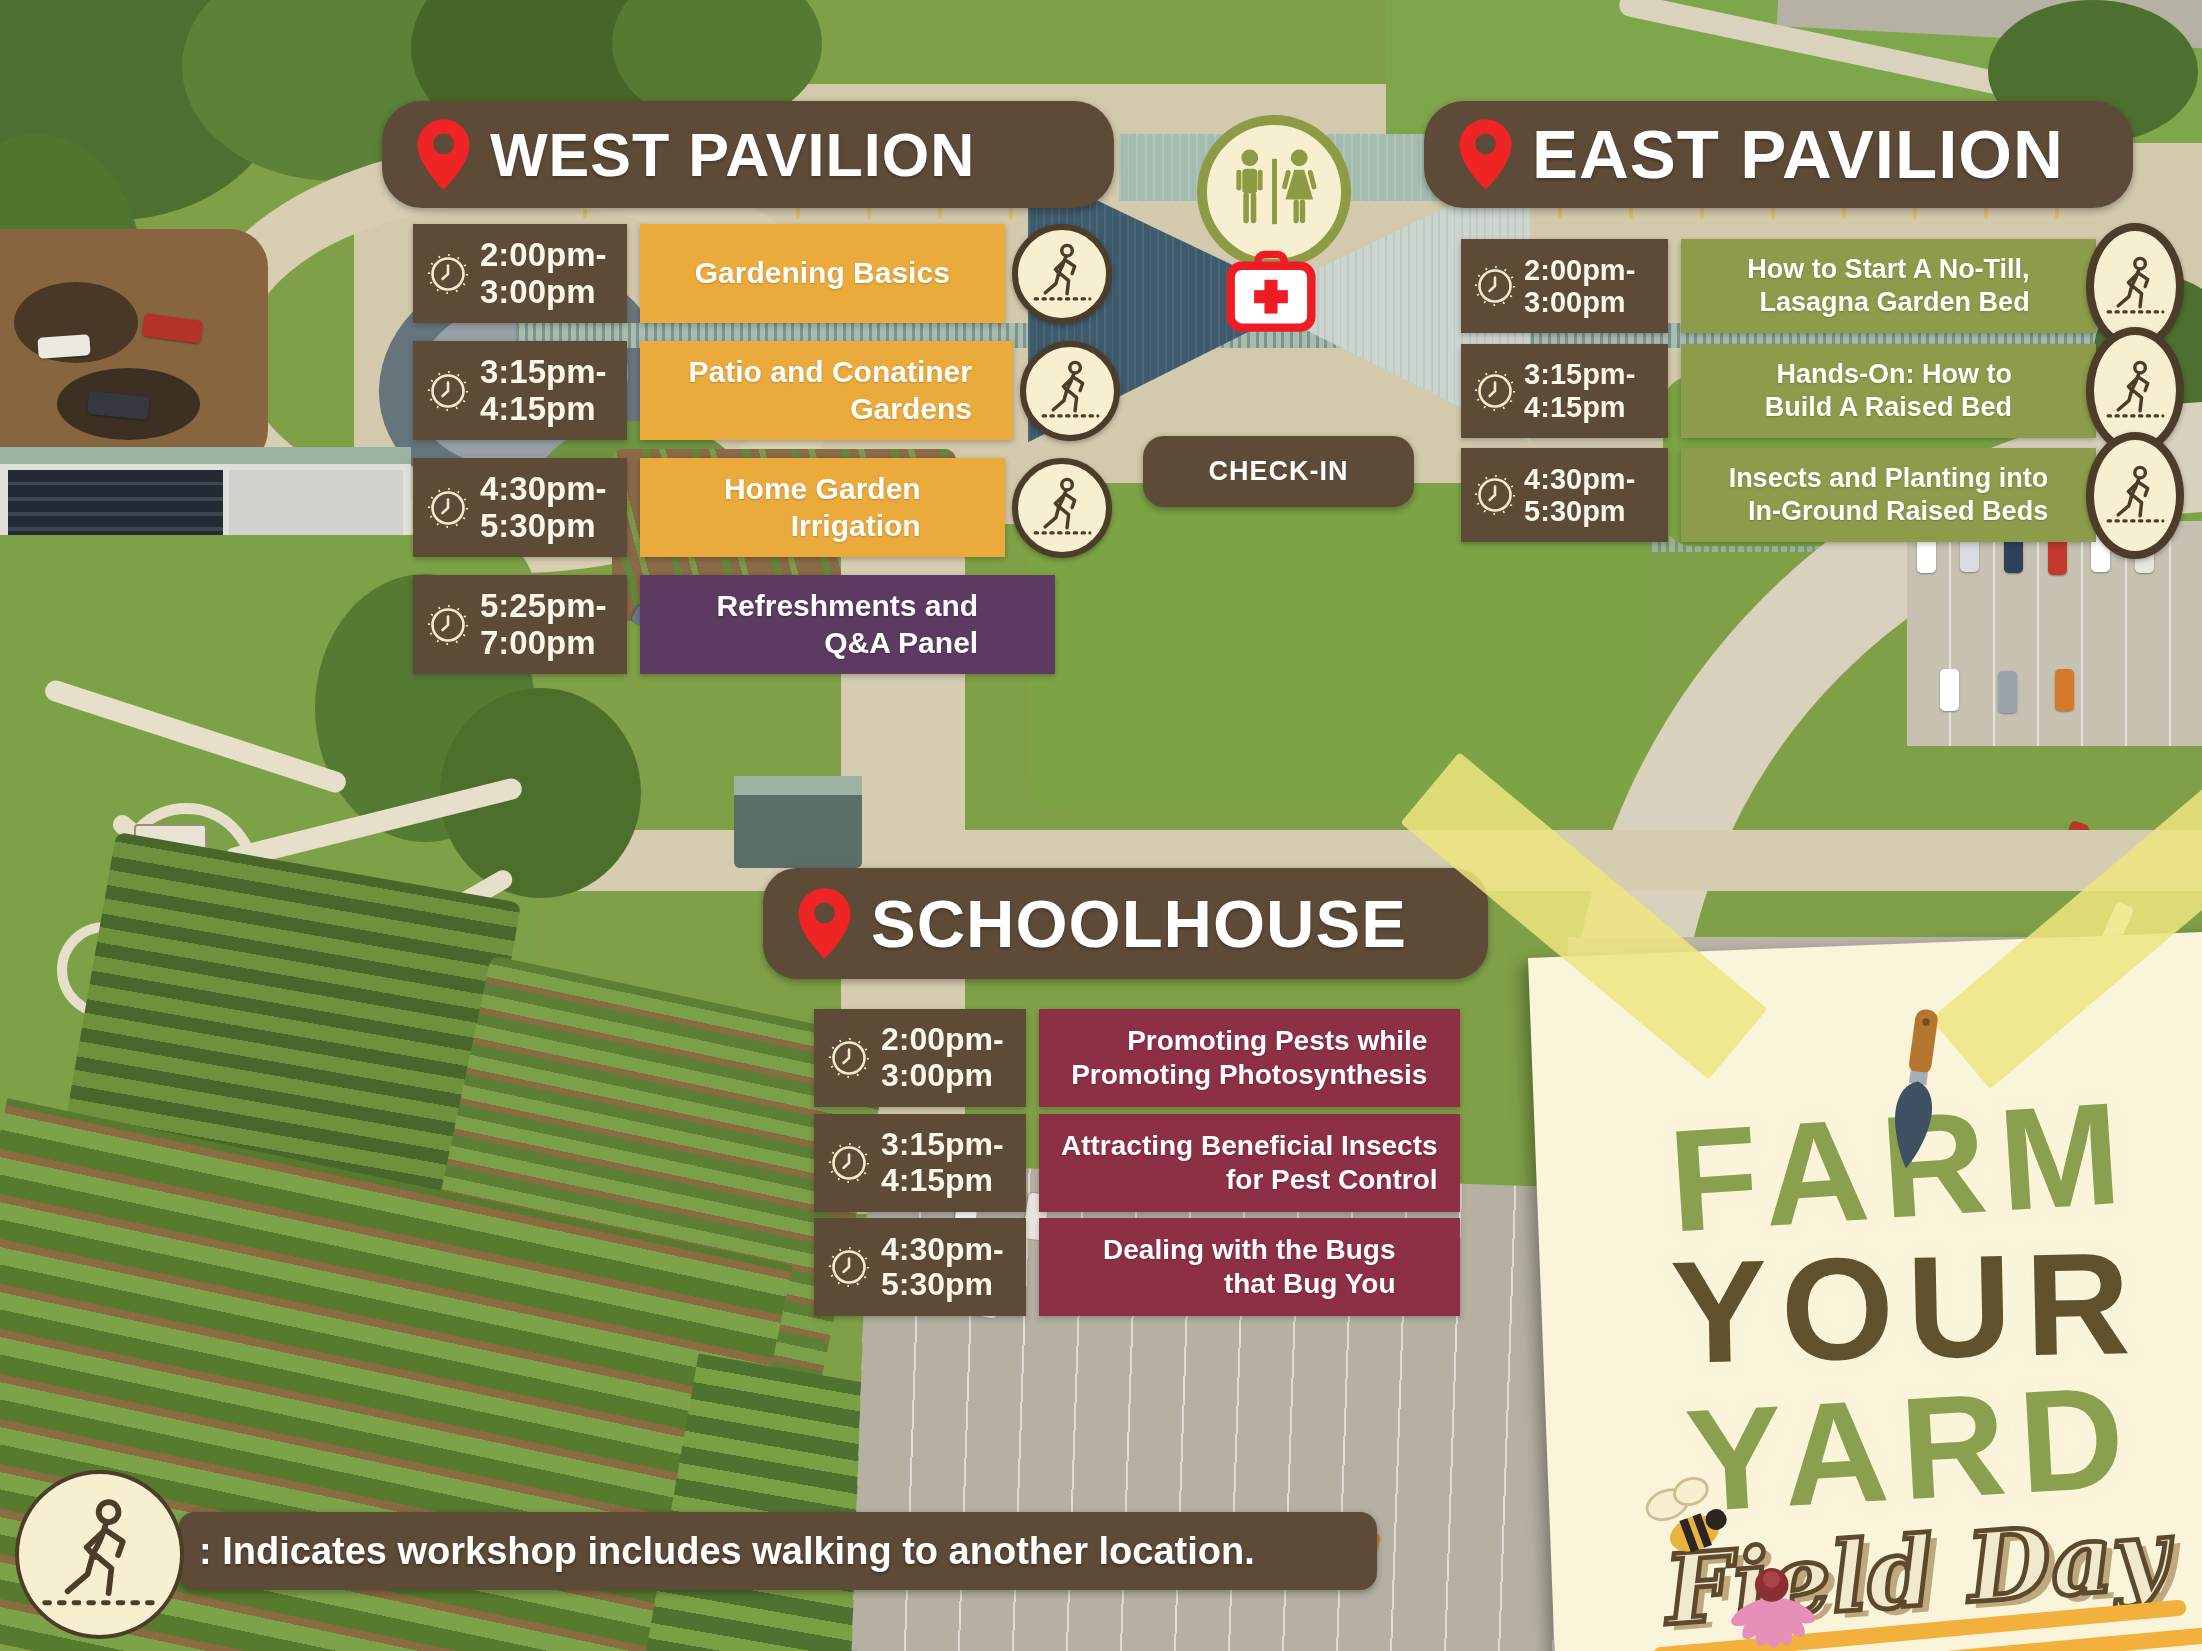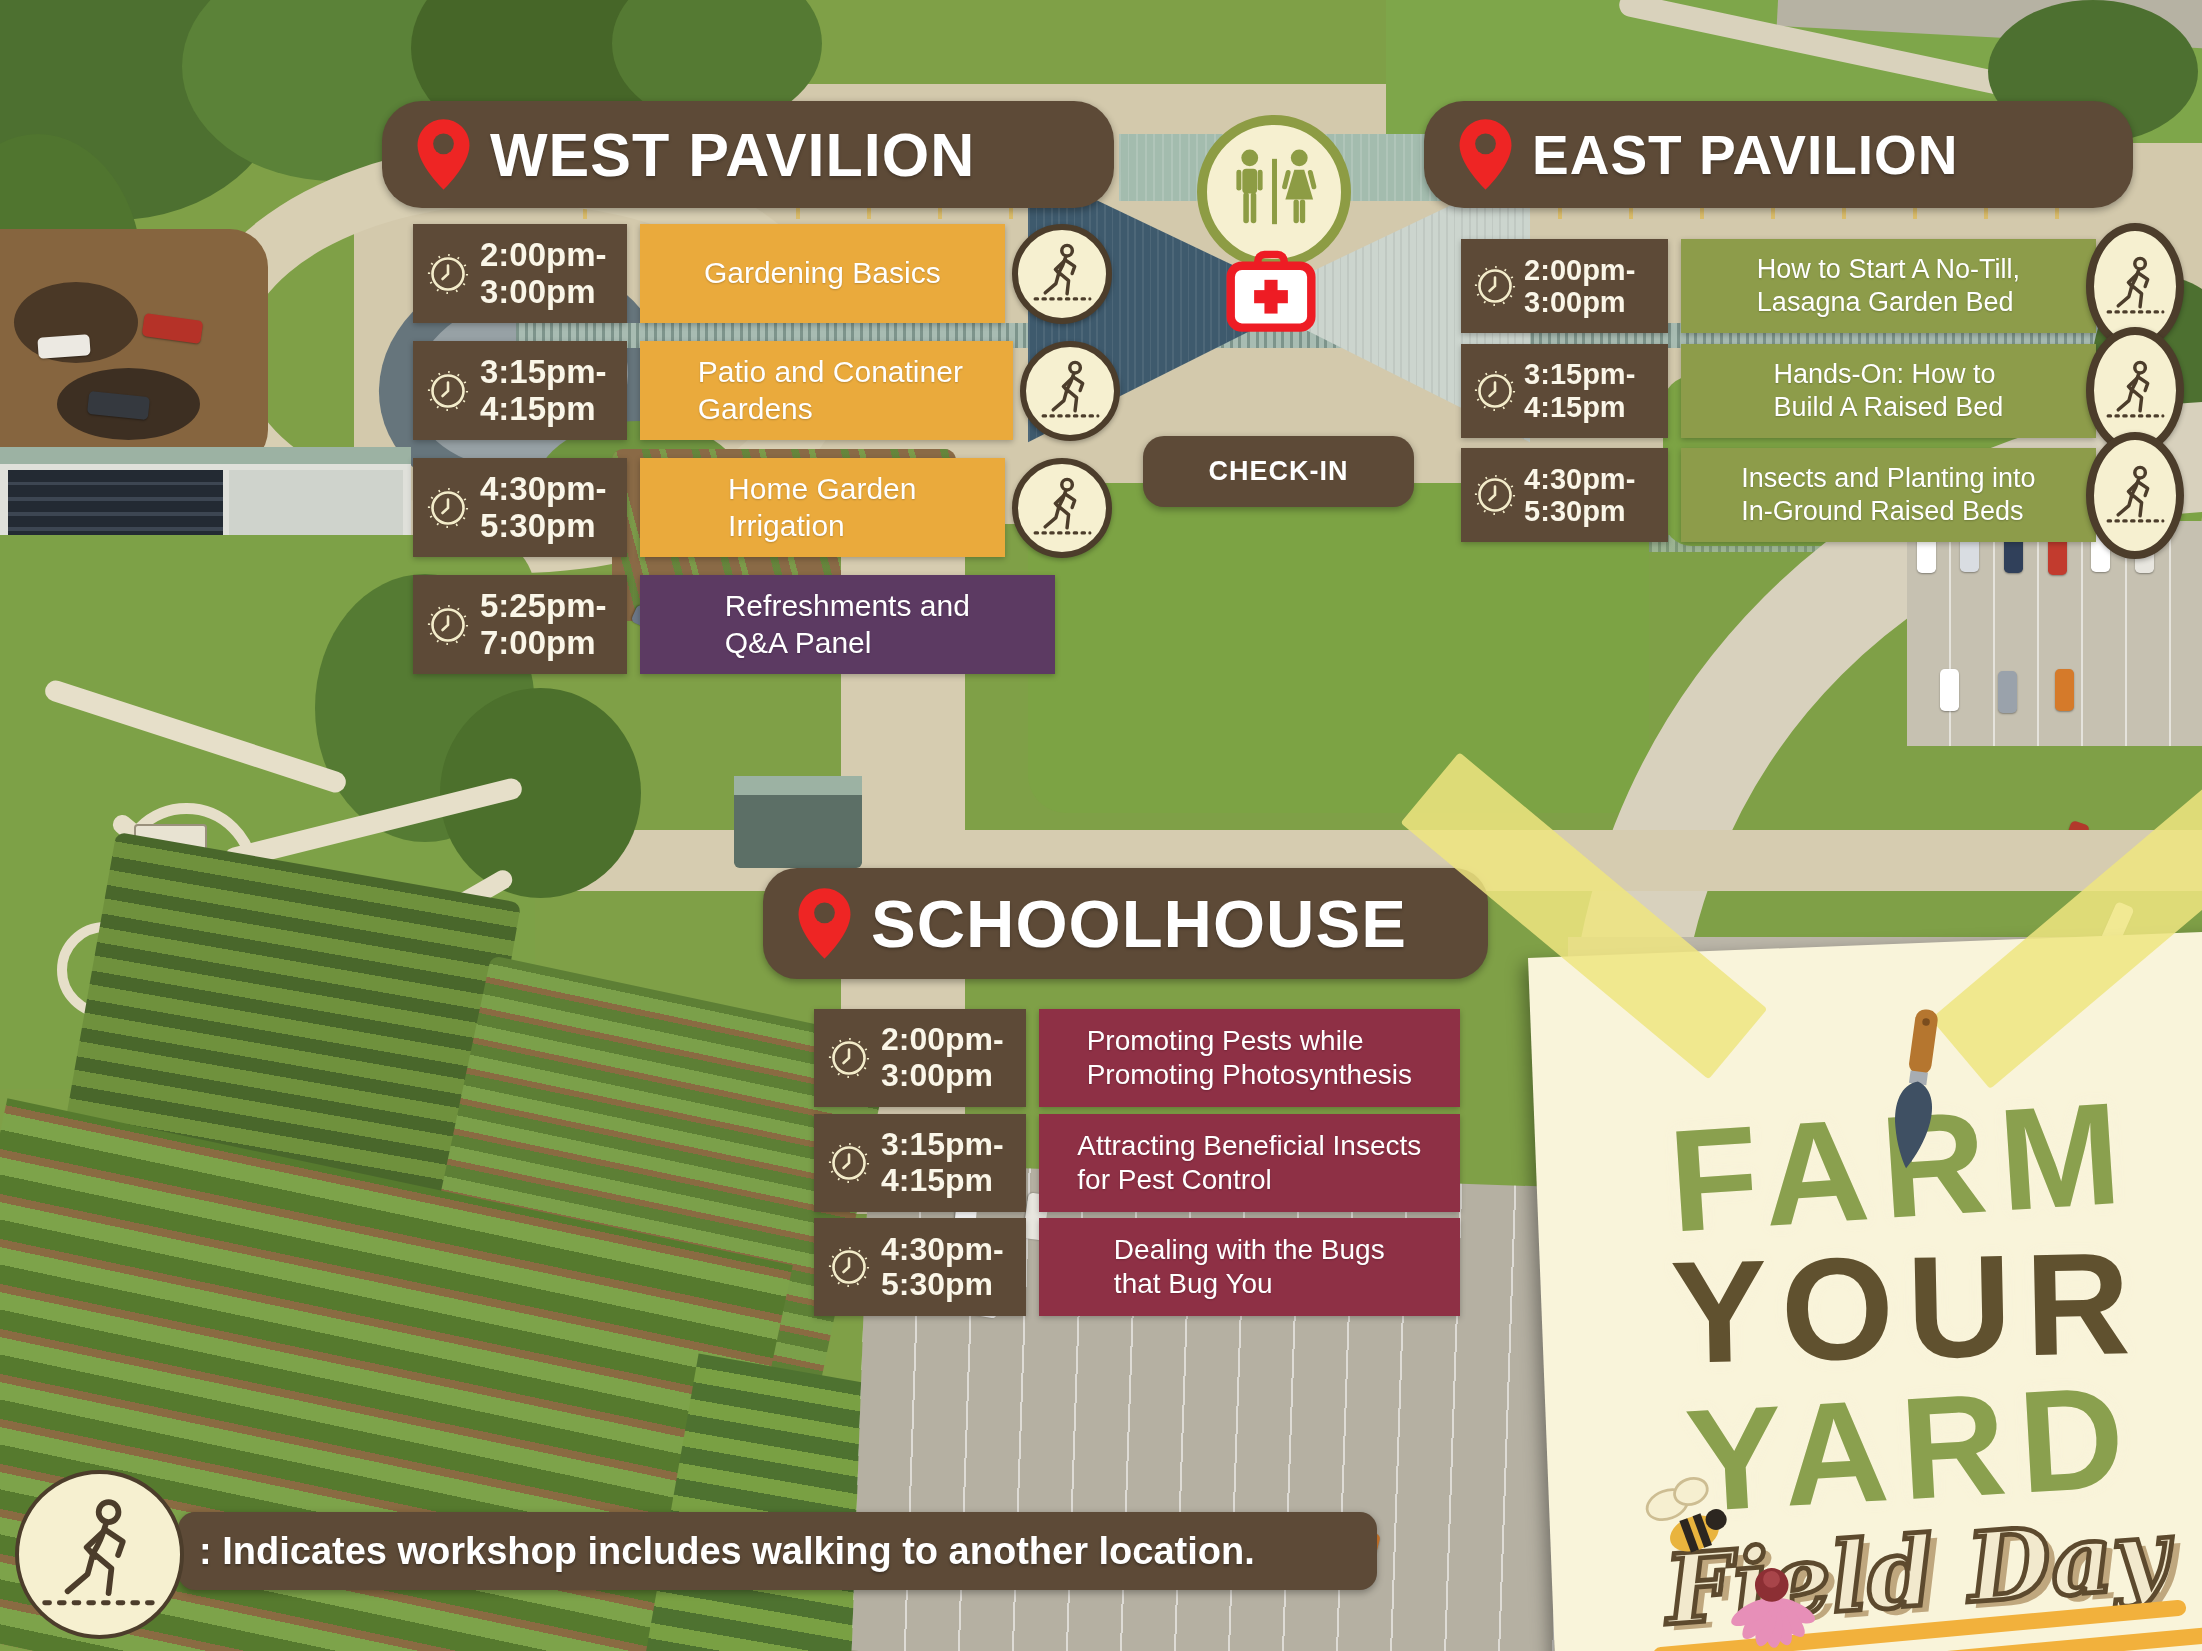--- a/index.html
+++ b/index.html
@@ -15,22 +15,22 @@
   
   .hdr{position:absolute;background:#5d4a37;border-radius:40px;display:flex;align-items:center;
     color:#fff;font-weight:bold;box-shadow:0 2.9px 7.6px rgba(0,0,0,.3);z-index:12;}
   .hdr .pin{margin:0 19px 0 34px;flex:0 0 auto;display:flex;}
   .hdr .hdr-label{letter-spacing:1px;text-shadow:0 1.9px 2.9px rgba(0,0,0,.25);white-space:nowrap;}
   .rows{position:absolute;display:flex;flex-direction:column;z-index:11;}
   .row{display:flex;align-items:stretch;}
   .timebox{background:#5d4a37;display:flex;align-items:center;box-shadow:0 1.9px 5.7px rgba(0,0,0,.25);}
   .timebox .clock{display:flex;flex:0 0 auto;}
   .ttext{color:#faf6e8;font-weight:bold;line-height:1.12;white-space:pre-line;}
-  .topic{display:flex;align-items:center;justify-content:center;text-align:left;color:#fff;
-    font-weight:normal;white-space:pre-line;line-height:1.22;box-shadow:0 1.9px 5.7px rgba(0,0,0,.25);
+  .topic{display:flex;align-items:center;justify-content:center;text-align:right;color:#fff;
+    font-weight:bold;white-space:pre-line;line-height:1.22;box-shadow:0 1.9px 5.7px rgba(0,0,0,.25);
     text-shadow:0 1px 1.9px rgba(0,0,0,.2);}
   .walk{background:#f6f0d0;border:6.7px solid #4c3d2b;display:flex;align-items:center;justify-content:center;
     align-self:center;box-shadow:0 1.9px 5.7px rgba(0,0,0,.3);}
   
   .rows.west{left:413px;top:224px;}
   .west .row{height:99px;margin-bottom:18px;}
   .west .timebox{width:201px;padding-left:13.4px;gap:9.6px;}
   .west .ttext{font-size:33px;}
   .west .topic{width:365px;margin-left:12.4px;font-size:30px;}
   .west .topic.wide{width:415px;}
@@ -43,21 +43,21 @@
   .east .topic{width:415px;margin-left:13.4px;font-size:27px;}
   .east .walk{width:82px;height:111px;border-radius:50%;margin-left:-9.6px;border-width:8.6px;}
   
   .rows.school{left:814px;top:1009px;}
   .school .row{height:98px;margin-bottom:6.7px;}
   .school .timebox{width:199px;padding-left:13.4px;gap:9.6px;}
   .school .ttext{font-size:32px;}
   .school .topic{width:421px;margin-left:12.4px;font-size:28px;}
   
   .hdr.west-h{left:382px;top:101px;width:732px;height:107px;font-size:61px;}
-  .hdr.east-h{left:1424px;top:101px;width:709px;height:107px;font-size:55px;}
+  .hdr.east-h{left:1424px;top:101px;width:709px;height:107px;font-size:69px;}
   .hdr.school-h{left:763px;top:868px;width:725px;height:111px;font-size:67px;border-radius:34px;}
   
   .checkin{position:absolute;left:1143px;top:436px;width:271px;height:71px;background:#5d4a37;
     border-radius:21px;display:flex;align-items:center;justify-content:center;color:#fff;
     font-weight:bold;font-size:27px;letter-spacing:1px;z-index:12;box-shadow:0 2.9px 7.6px rgba(0,0,0,.3);}
   
   .restroom{position:absolute;left:1197px;top:115px;width:134px;height:134px;border-radius:50%;
     background:#f6f0d0;border:10.5px solid #8d9c44;display:flex;align-items:center;justify-content:center;z-index:12;}
   .firstaid{position:absolute;left:1226px;top:250px;width:90px;height:84px;z-index:12;}
   

